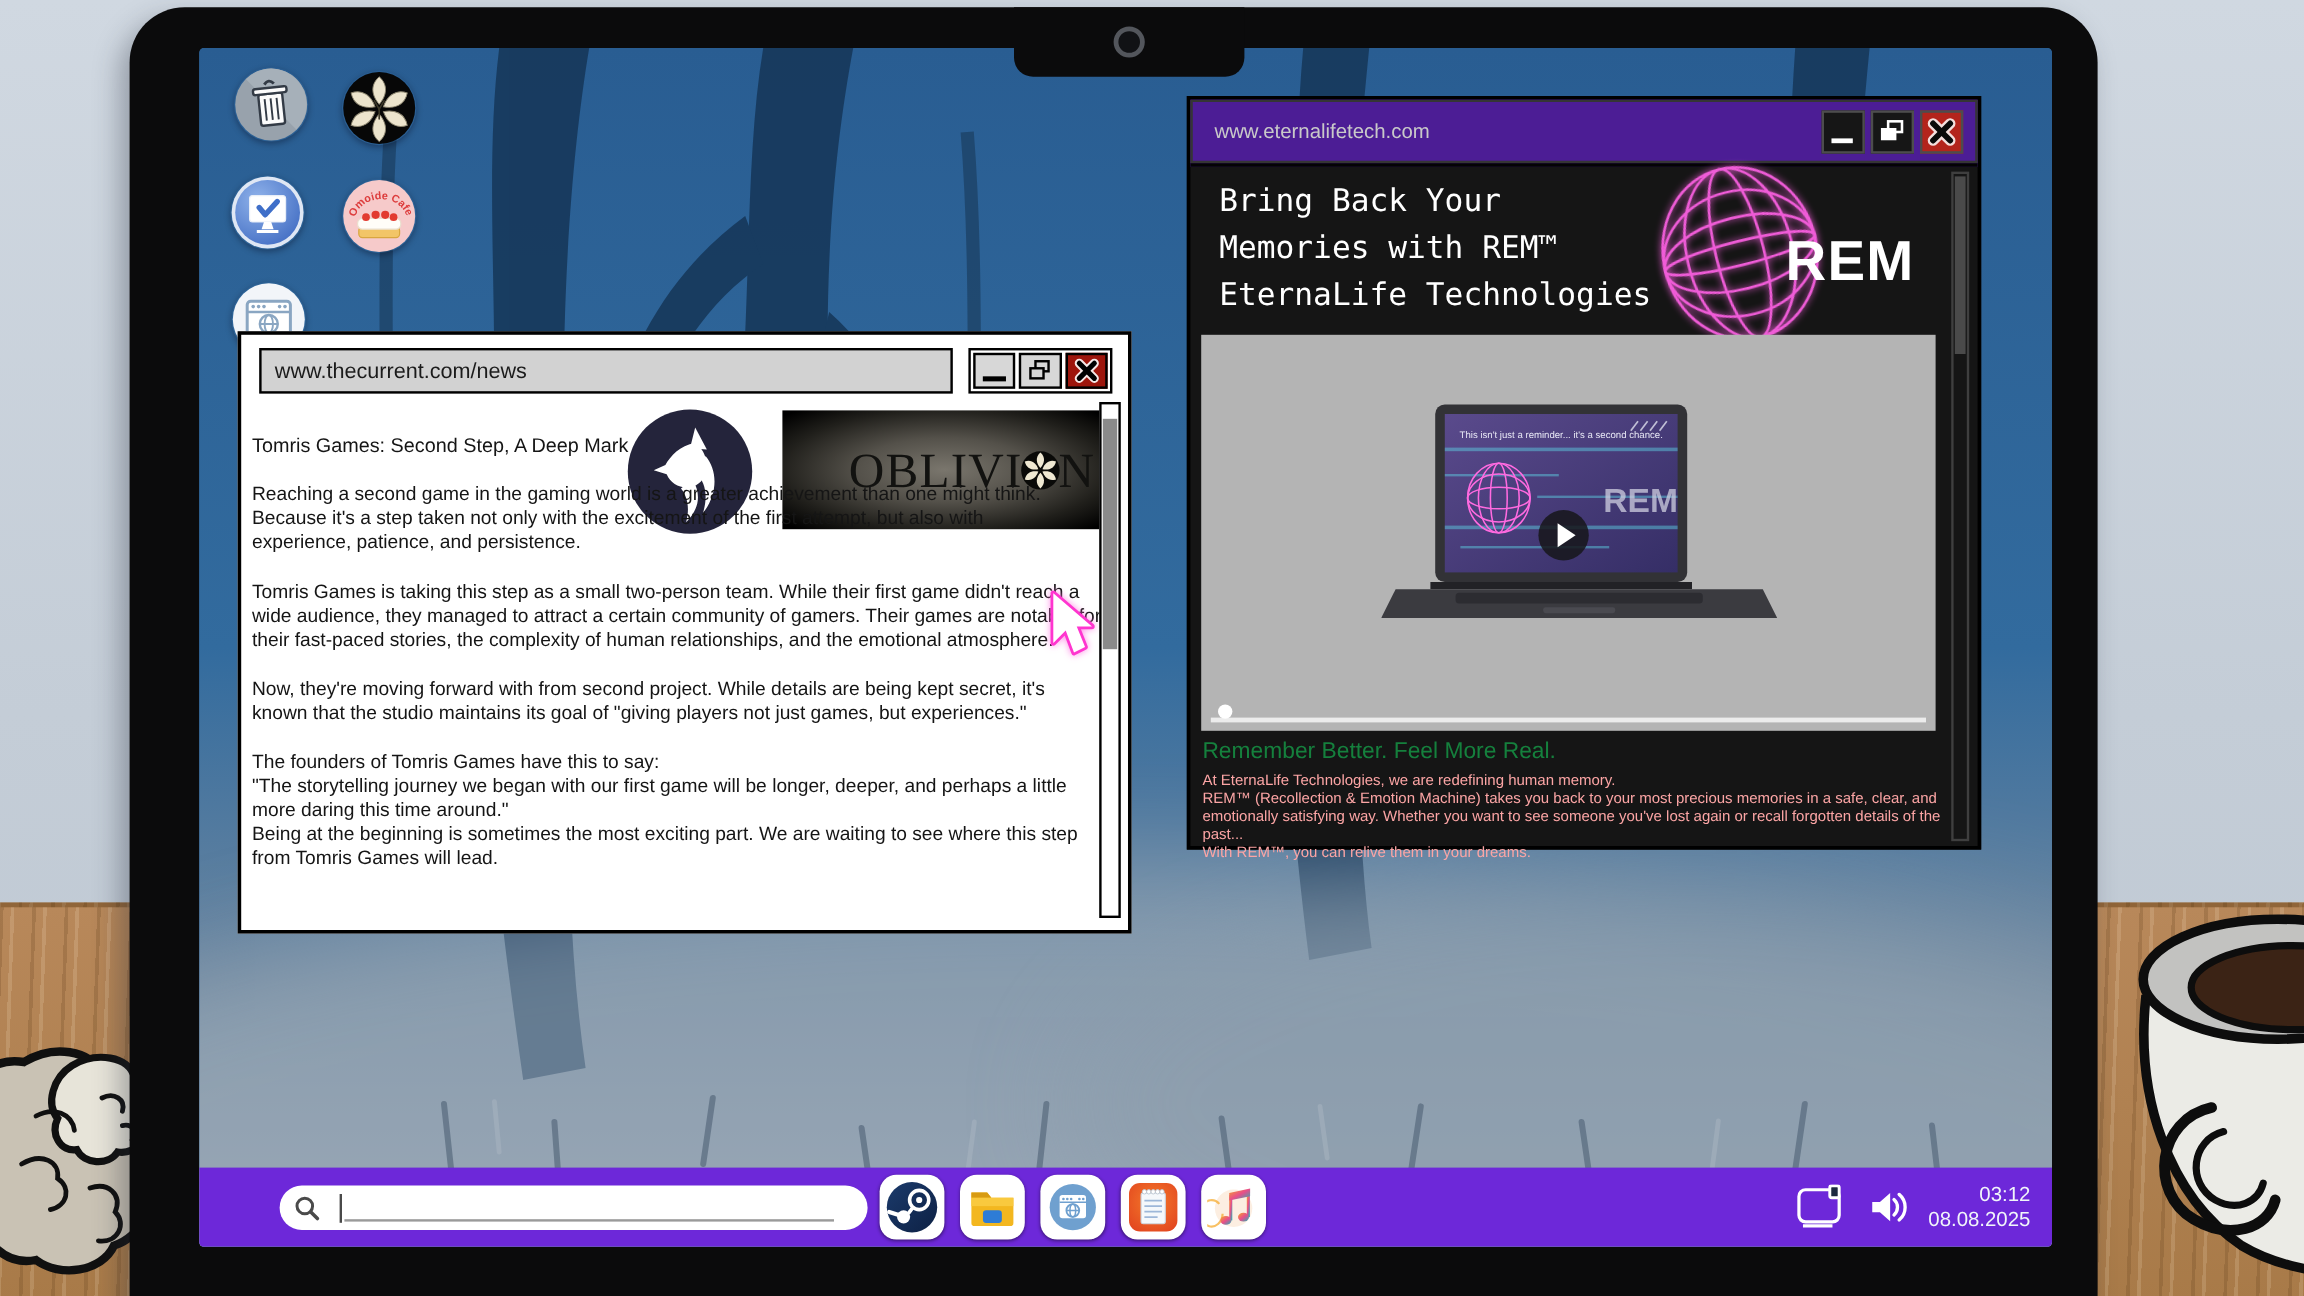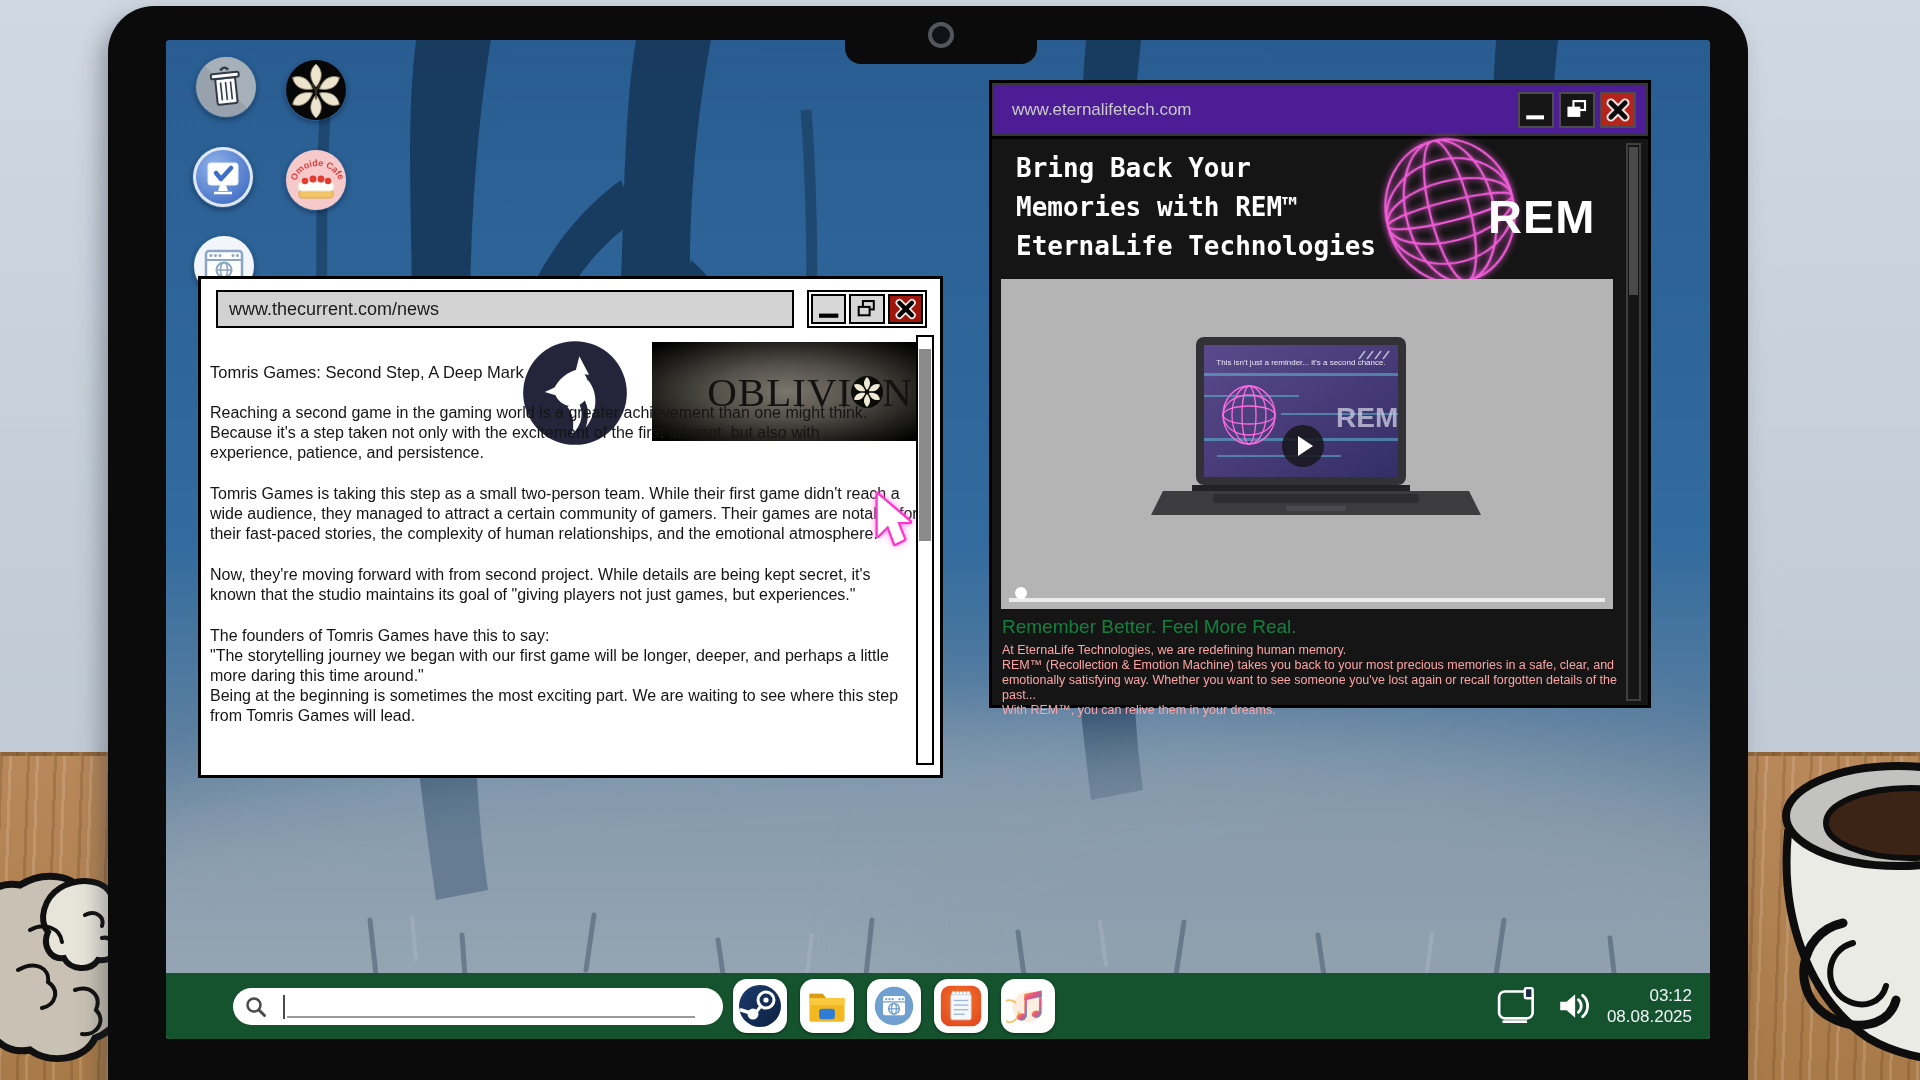--- a/index.html
+++ b/index.html
@@ -60,39 +60,39 @@
   .win-et{left:823px;top:40px;width:662px;height:628px;background:#151515;border:3px solid #000;color:#fff;}
   .et-bar{position:absolute;left:0;top:0;width:100%;height:56px;background:#4c1d95;
           border-bottom:3px solid #030303;box-shadow:inset 0 0 0 2px #353535;box-sizing:border-box;}
   .et-url{position:absolute;left:20px;top:0;line-height:53px;font-size:17px;color:#c9c9c9;}
   .et-btns{position:absolute;right:12px;top:9px;display:flex;gap:5px;}
   .et-btn{width:36px;height:36px;background:#161616;border:2px solid #4d4d4d;position:relative;
           box-sizing:border-box;}
   .et-btn svg{position:absolute;inset:0;width:100%;height:100%;}
   .et-close{background:#b3241c;}
   .et-head{position:absolute;left:24px;top:66px;font-family:"DejaVu Sans Mono",monospace;
-           font-weight:bold;font-size:26px;line-height:39px;color:#fff;}
+           font-weight:normal;font-size:26px;line-height:39px;color:#fff;}
   .et-sphere{position:absolute;left:376px;top:46px;width:164px;height:164px;}
   .et-rem{position:absolute;left:496px;top:106px;font-size:47px;font-weight:bold;letter-spacing:1px;
           color:#fff;z-index:2;}
   .et-video{position:absolute;left:9px;top:196px;width:612px;height:330px;background:#b4b4b4;}
   .et-laptop{position:absolute;left:150px;top:56px;width:330px;height:225px;}
   .et-play{position:absolute;left:281px;top:146px;width:42px;height:42px;border-radius:50%;
            background:rgba(22,22,26,.85);}
   .et-play::after{content:"";position:absolute;left:16px;top:11px;border-left:15px solid #fff;
            border-top:10px solid transparent;border-bottom:10px solid transparent;}
   .et-progress{position:absolute;left:8px;bottom:7px;width:596px;height:4px;background:#ececec;}
   .et-knob{position:absolute;left:6px;bottom:3px;width:12px;height:12px;border-radius:50%;background:#fff;}
   .et-tag{position:absolute;left:10px;top:533px;font-size:19px;color:#15803d;}
   .et-body{position:absolute;left:10px;top:560px;width:640px;font-size:12.5px;line-height:15px;color:#fca5a5;}
   .et-scroll{position:absolute;right:7px;top:60px;width:15px;height:558px;background:#151515;
              border:2px solid #3f3f3f;box-sizing:border-box;}
   .et-thumb{position:absolute;left:1px;top:2px;width:9px;height:148px;background:#4a4a4a;}
   
-  .taskbar{position:absolute;left:0;top:933px;width:1544px;height:66px;background:#14532d;z-index:2;}
+  .taskbar{position:absolute;left:0;top:933px;width:1544px;height:66px;background:#6d28d9;z-index:2;}
   .search{position:absolute;left:67px;top:15px;width:490px;height:37px;background:#fff;border-radius:19px;}
   .search .mag{position:absolute;left:11px;top:7px;width:24px;height:24px;}
   .search-input{position:absolute;left:52px;top:4px;width:410px;height:28px;border:none;outline:none;
                 background:transparent;font-size:16px;font-family:"Liberation Sans",sans-serif;}
   .search-caret{position:absolute;left:50px;top:7px;width:2px;height:24px;background:#4a4a4a;}
   .search-line{position:absolute;left:54px;right:28px;bottom:7px;height:2px;background:#9a9a9a;}
   .dock{position:absolute;left:567px;top:6px;display:flex;gap:13px;}
   .app{width:54px;height:54px;border-radius:14px;background:#fff;display:flex;align-items:center;
        justify-content:center;box-shadow:0 1px 3px rgba(0,0,0,.45);}
   .app svg{display:block;}

